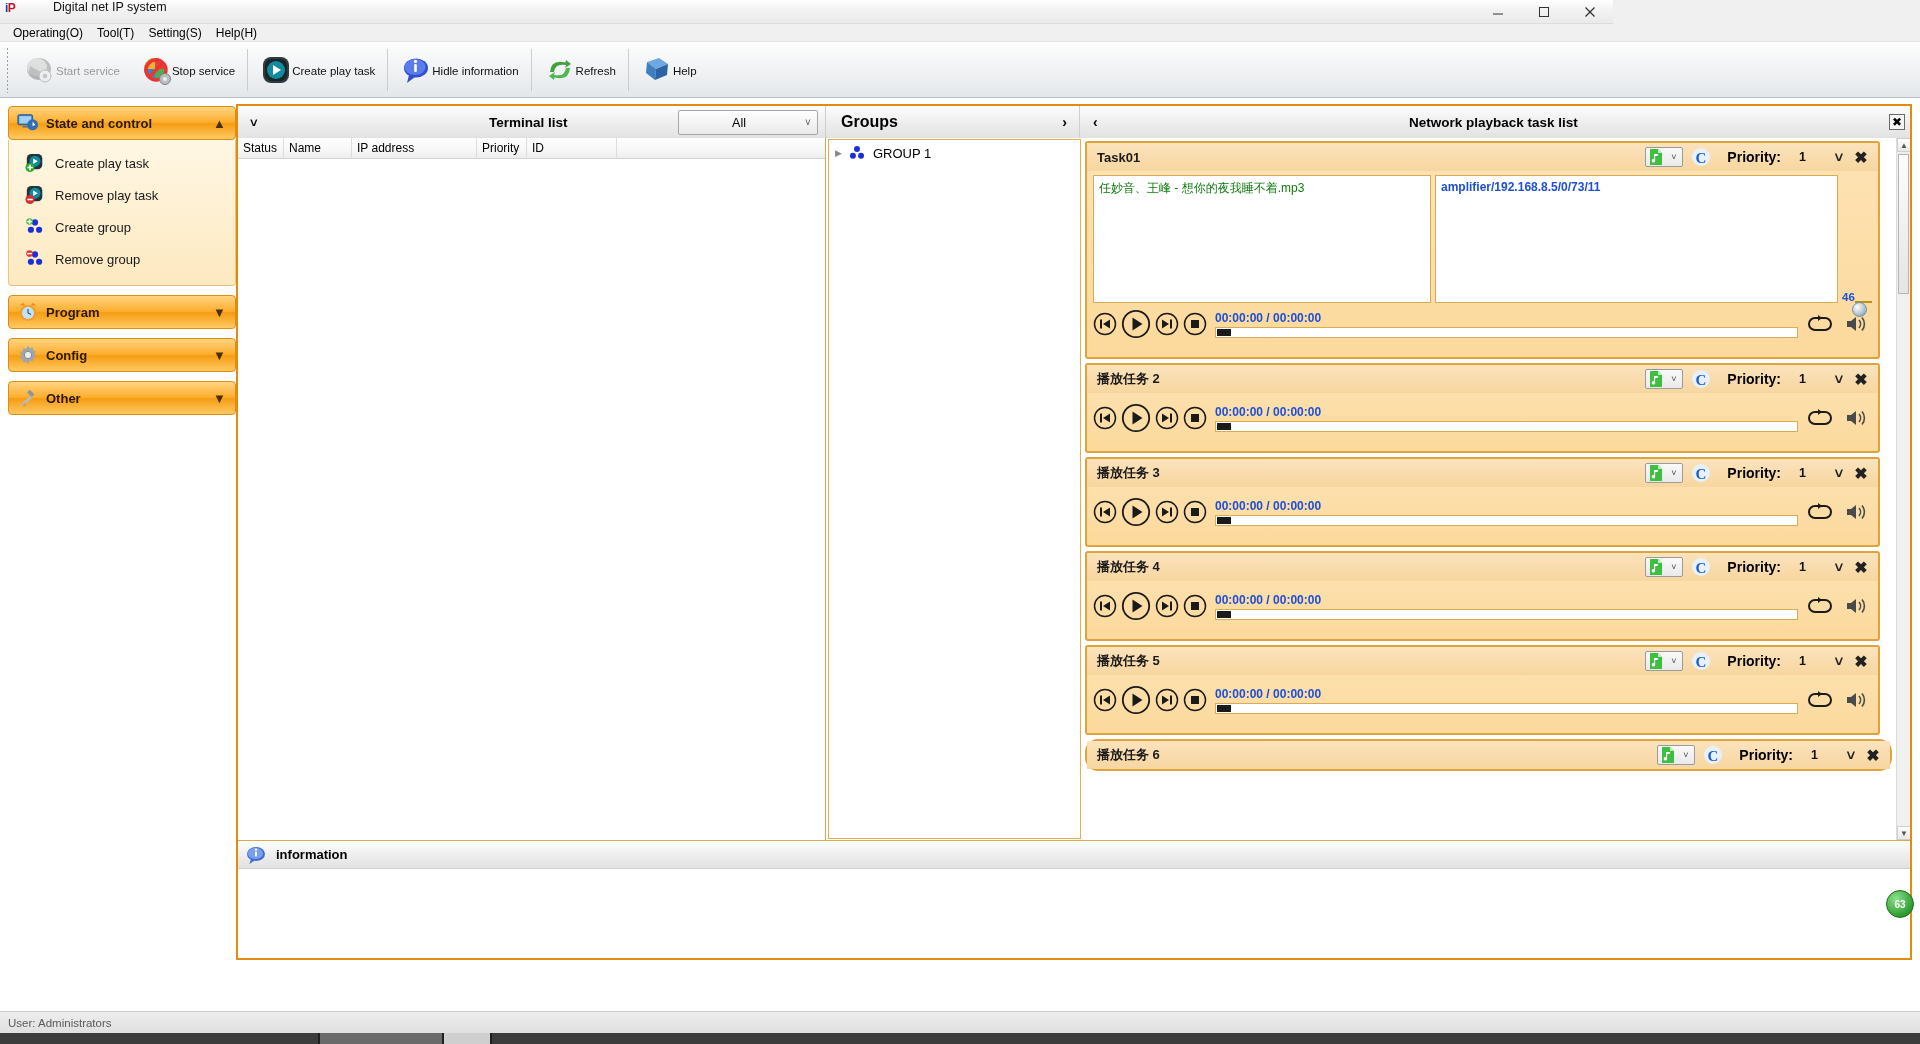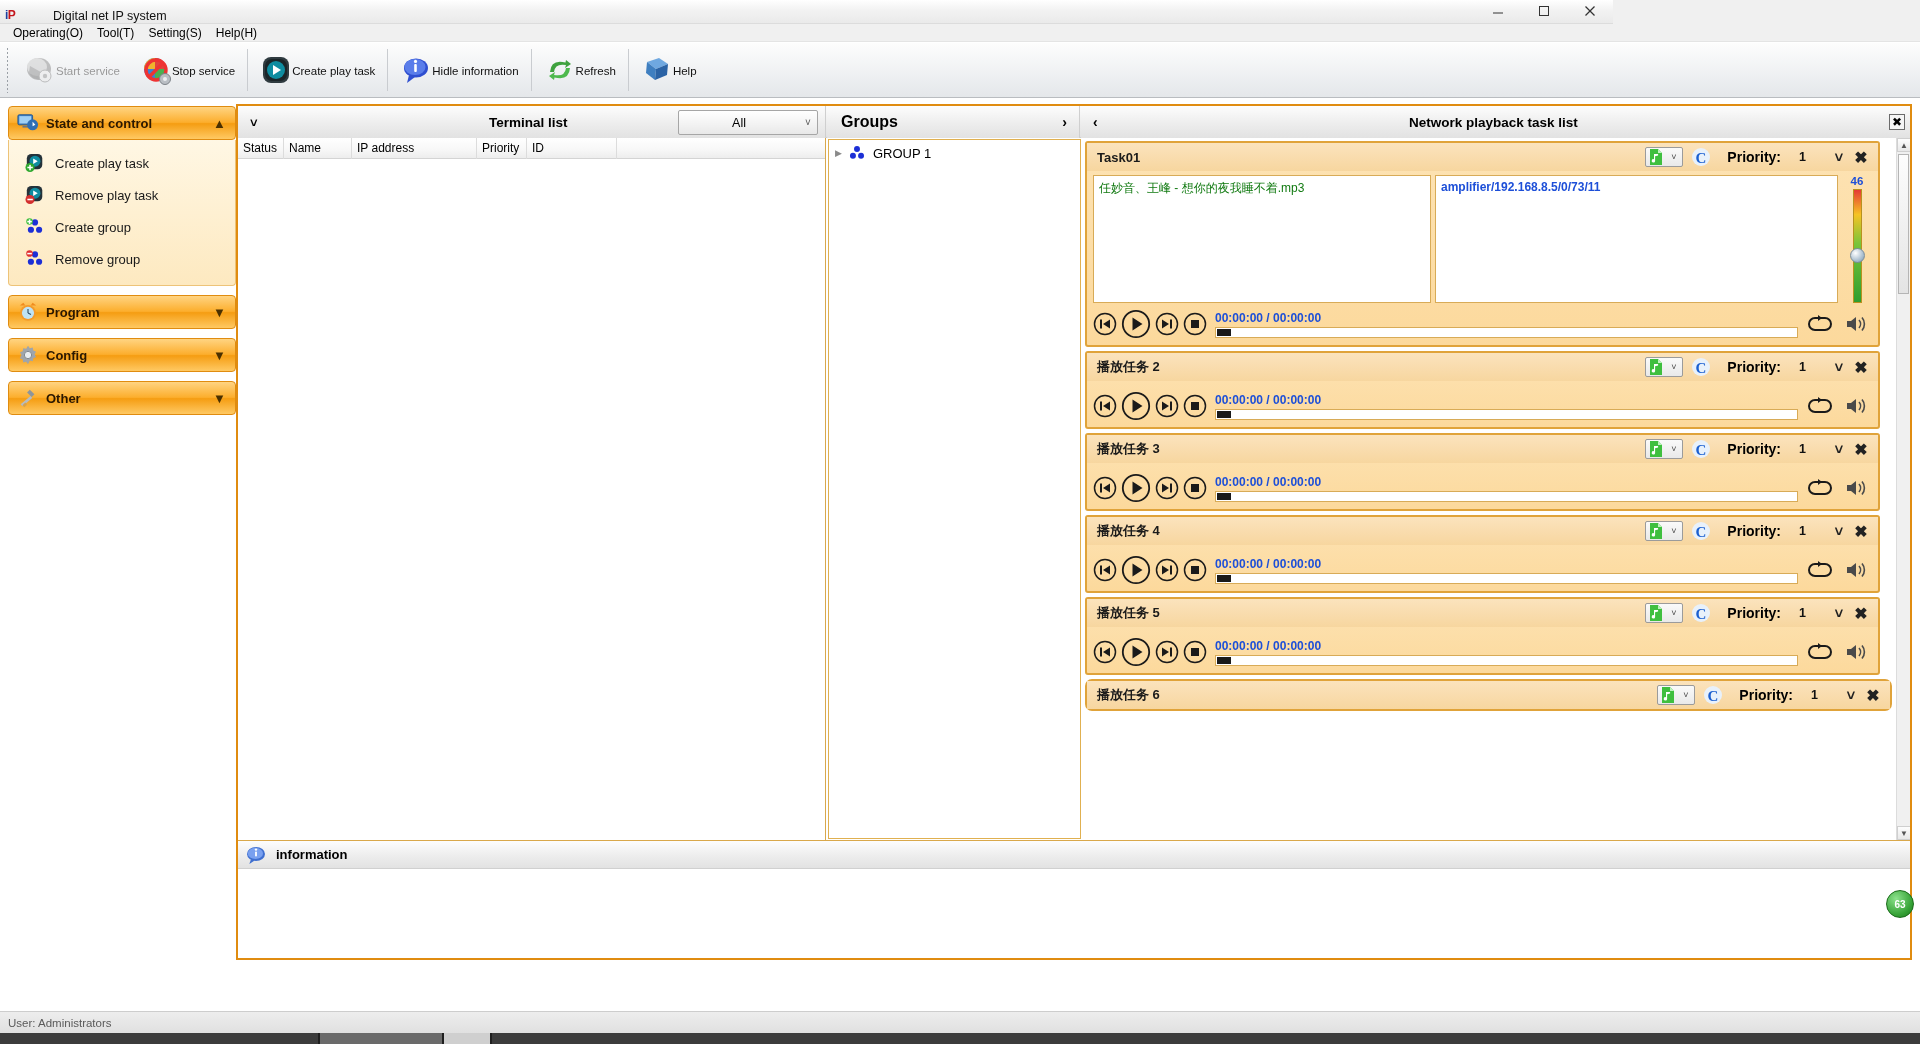--- a/index.html
+++ b/index.html
@@ -10,21 +10,21 @@
     font-size:12px; color:#000;
     background:#f0f0f0;
     overflow:hidden;
     position:relative;
   }
   
   .titlebar {
     position:absolute; left:0; top:0; width:1613px; height:24px;
     background:linear-gradient(#ffffff,#f2f2f2 45%,#eaeaea 100%);
     border-bottom:1px solid #dcdcdc;
-    display:flex; align-items:flex-end;
+    display:flex; align-items:flex-start;
   }
   .tb-logo {
     width:18px; height:16px; margin-left:5px; margin-right:4px;
     font-size:12px; font-weight:bold; color:#1b3fa0; line-height:16px;
     letter-spacing:-0.5px;
   }
   .tb-logo span.red { color:#c4161c; }
   .tb-title { font-size:12.5px; color:#111;margin-left:26px; }
   .tb-buttons { margin-left:auto; display:flex; height:24px; }
   .tb-btn {
@@ -189,29 +189,29 @@
     border-radius:2px; margin-right:8px;
   }
   .mini-combo .m-ic { width:18px; height:18px; margin-left:1px; }
   .mini-combo .m-ar { flex:1; text-align:center; font-size:9px; color:#444; }
   .c-icon { width:20px; height:20px; margin-right:16px; }
   .pr-label { font-weight:bold; font-size:14px; margin-right:18px; }
   .pr-val { font-weight:bold; font-size:12.5px; color:#111; margin-right:22px; }
   .hchev { width:22px; text-align:center; font-size:15px; font-weight:bold; color:#222; cursor:default;}
   .hclose { width:22px; text-align:center; font-size:16px; font-weight:bold; color:#222; cursor:default;}
 
-  .task-body { padding:4px 6px 6px 6px; }
+  .task-body { padding:4px 6px 18px 6px; }
   .lists-row { display:flex; gap:4px; }
   .list-box {
     height:128px; background:#fff; border:1px solid #d8ab57; overflow:hidden;
     font-size:12px; padding:4px 5px;
   }
   .list-box.playlist { flex:0 0 338px; color:#117a11; }
   .list-box.devlist   { flex:1; color:#1d4fd8; font-weight:bold; }
-  .vol-col { width:30px; display:flex; flex-direction:column; align-items:center; }
+  .vol-col { width:30px; display:flex; flex-direction:row; align-items:flex-end; }
   .vol-num { font-size:11.5px; color:#1d4fd8; font-weight:bold; line-height:12px; }
   .vol-track {
     width:9px; flex:1; margin-top:2px; position:relative;
     background:linear-gradient(#e53935 0%, #f6c324 22%, #79c43a 48%, #2f9e2f 100%);
     border:1px solid #b8921f;
   }
   .vol-thumb {
     position:absolute; left:-4px; width:15px; height:15px; border-radius:50%;
     background:radial-gradient(circle at 35% 32%, #ffffff, #9fb6c9 70%, #6e8599);
     border:1px solid #7b8d9c;
@@ -221,21 +221,21 @@
   .pbtn.big { width:30px; height:30px; }
   .time-seek { flex:1; margin:0 8px 0 4px; }
   .time-txt { color:#1d4fd8; font-size:12px; font-weight:bold; margin-bottom:2px; }
   .seek {
     height:11px; background:#fff; border:1px solid #d8ab57; position:relative;
   }
   .seek .knob { position:absolute; left:1px; top:1px; width:14px; height:7px; background:#1a1a1a; }
   .loop-ic { width:28px; height:22px; margin-right:10px; }
   .spk-ic { width:24px; height:22px; margin-right:4px; }
 
-  .task-head-only { border:2px solid #e0a33a; border-radius:7px; margin:3px 4px 4px 4px;
+  .task-head-only { border:2px solid #e0a33a; border-radius:13px; margin:3px 4px 4px 4px;
                     background:linear-gradient(#fbe3bd,#f7d69f); }
 
   
   .vscroll {
     position:absolute; right:0; top:0; width:14px; bottom:0;
     background:#f0f0f0; border-left:1px solid #dcdcdc;
   }
   .vscroll .thumb { position:absolute; left:1px; top:2px; width:11px; height:140px;
     background:linear-gradient(#fdfdfd,#e4e4e4); border:1px solid #b5b5b5; }
   .vs-arrow { position:absolute; left:0; width:14px; height:14px; font-size:8px;

